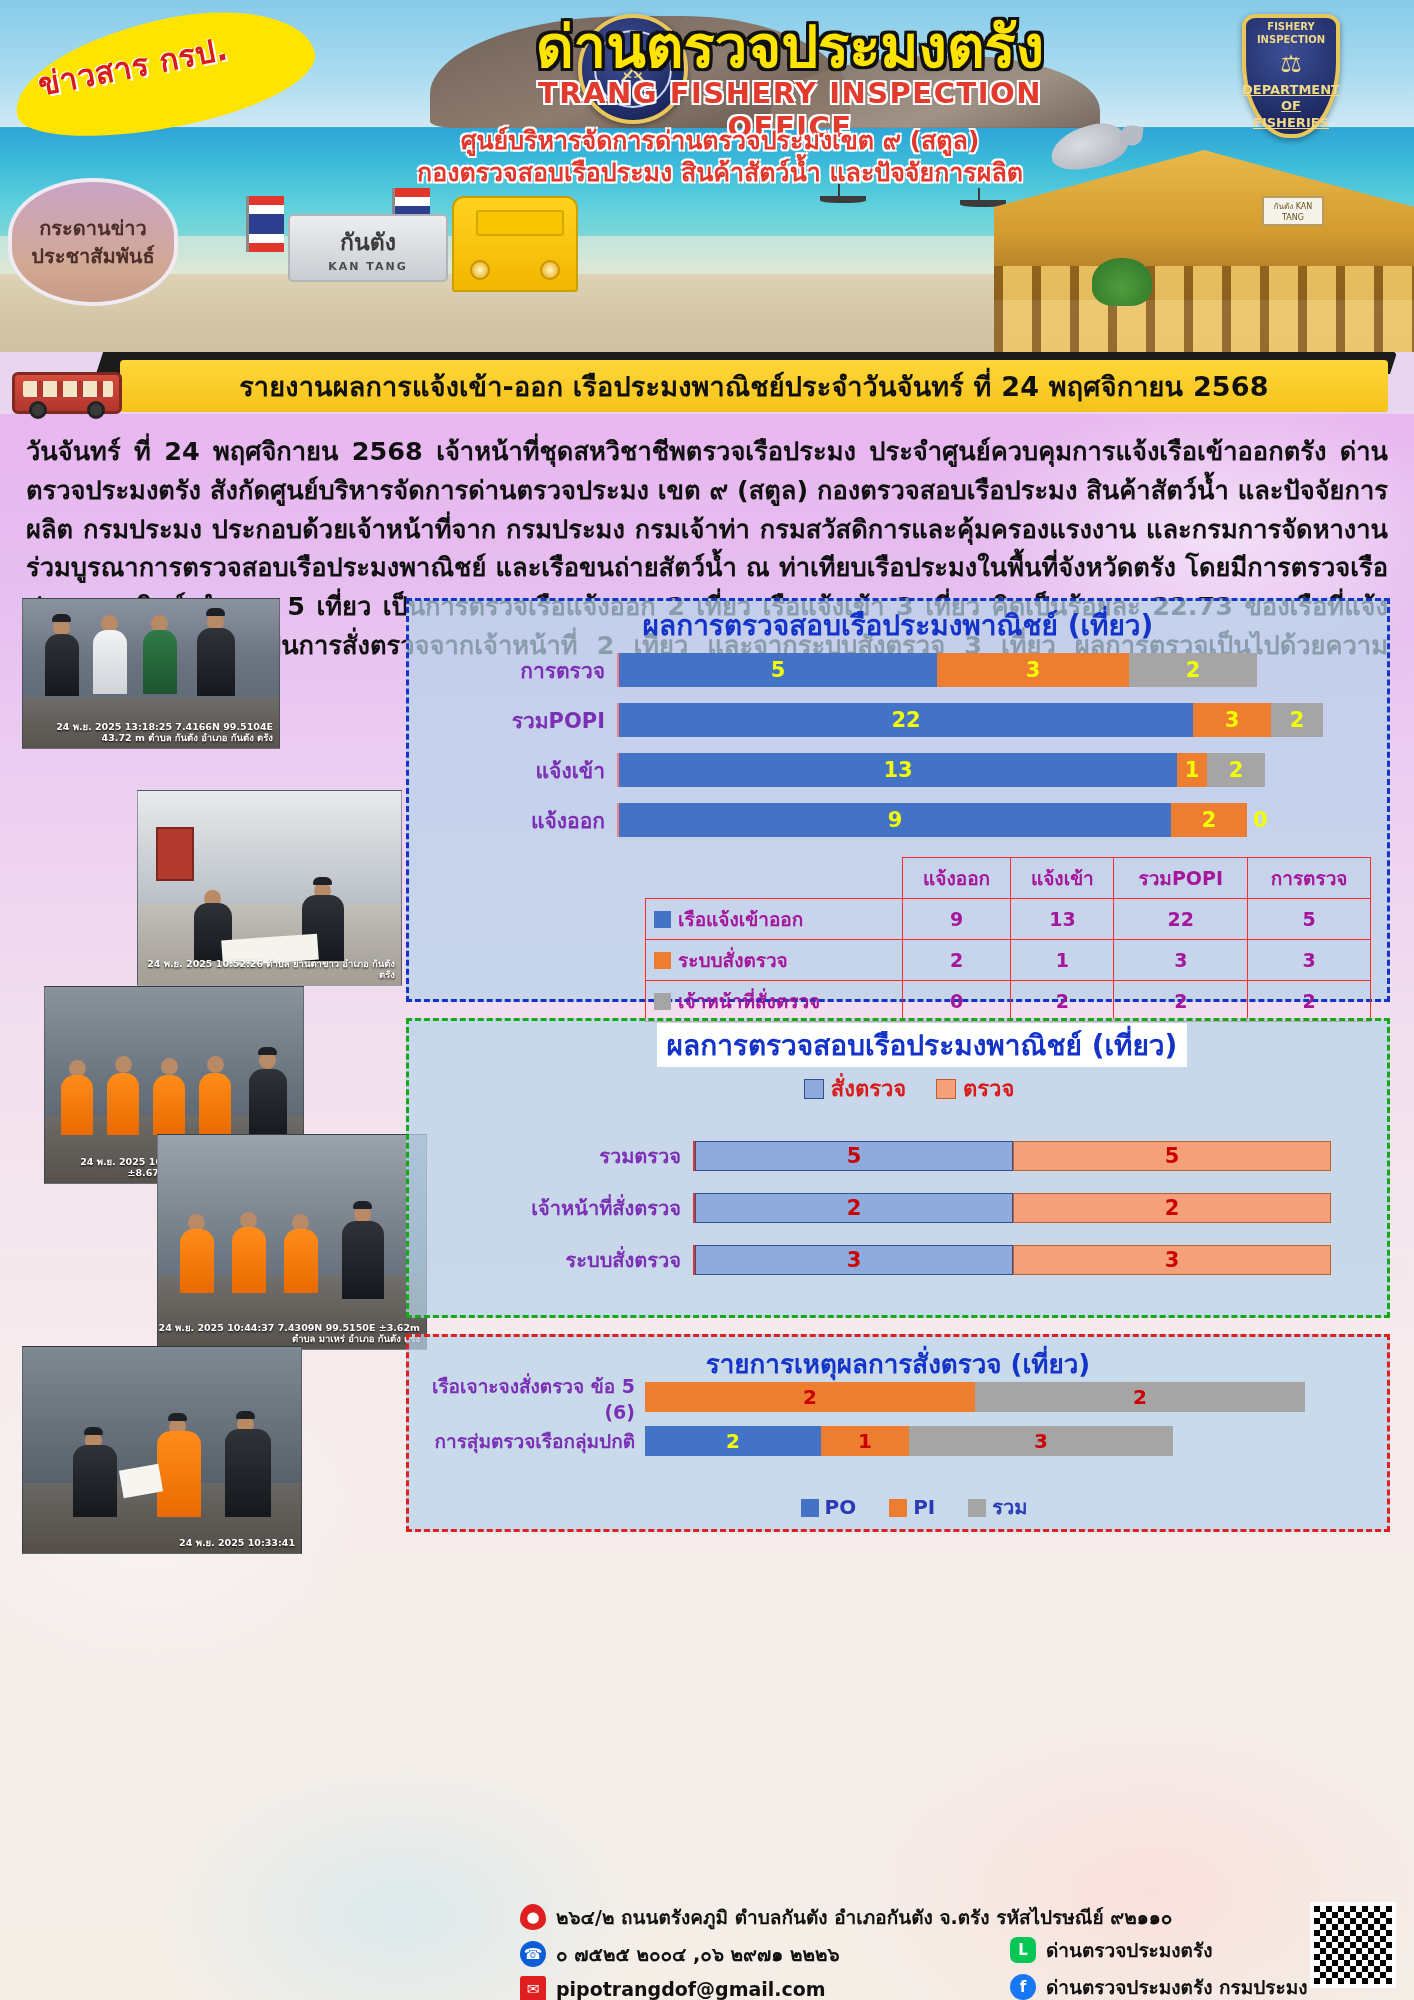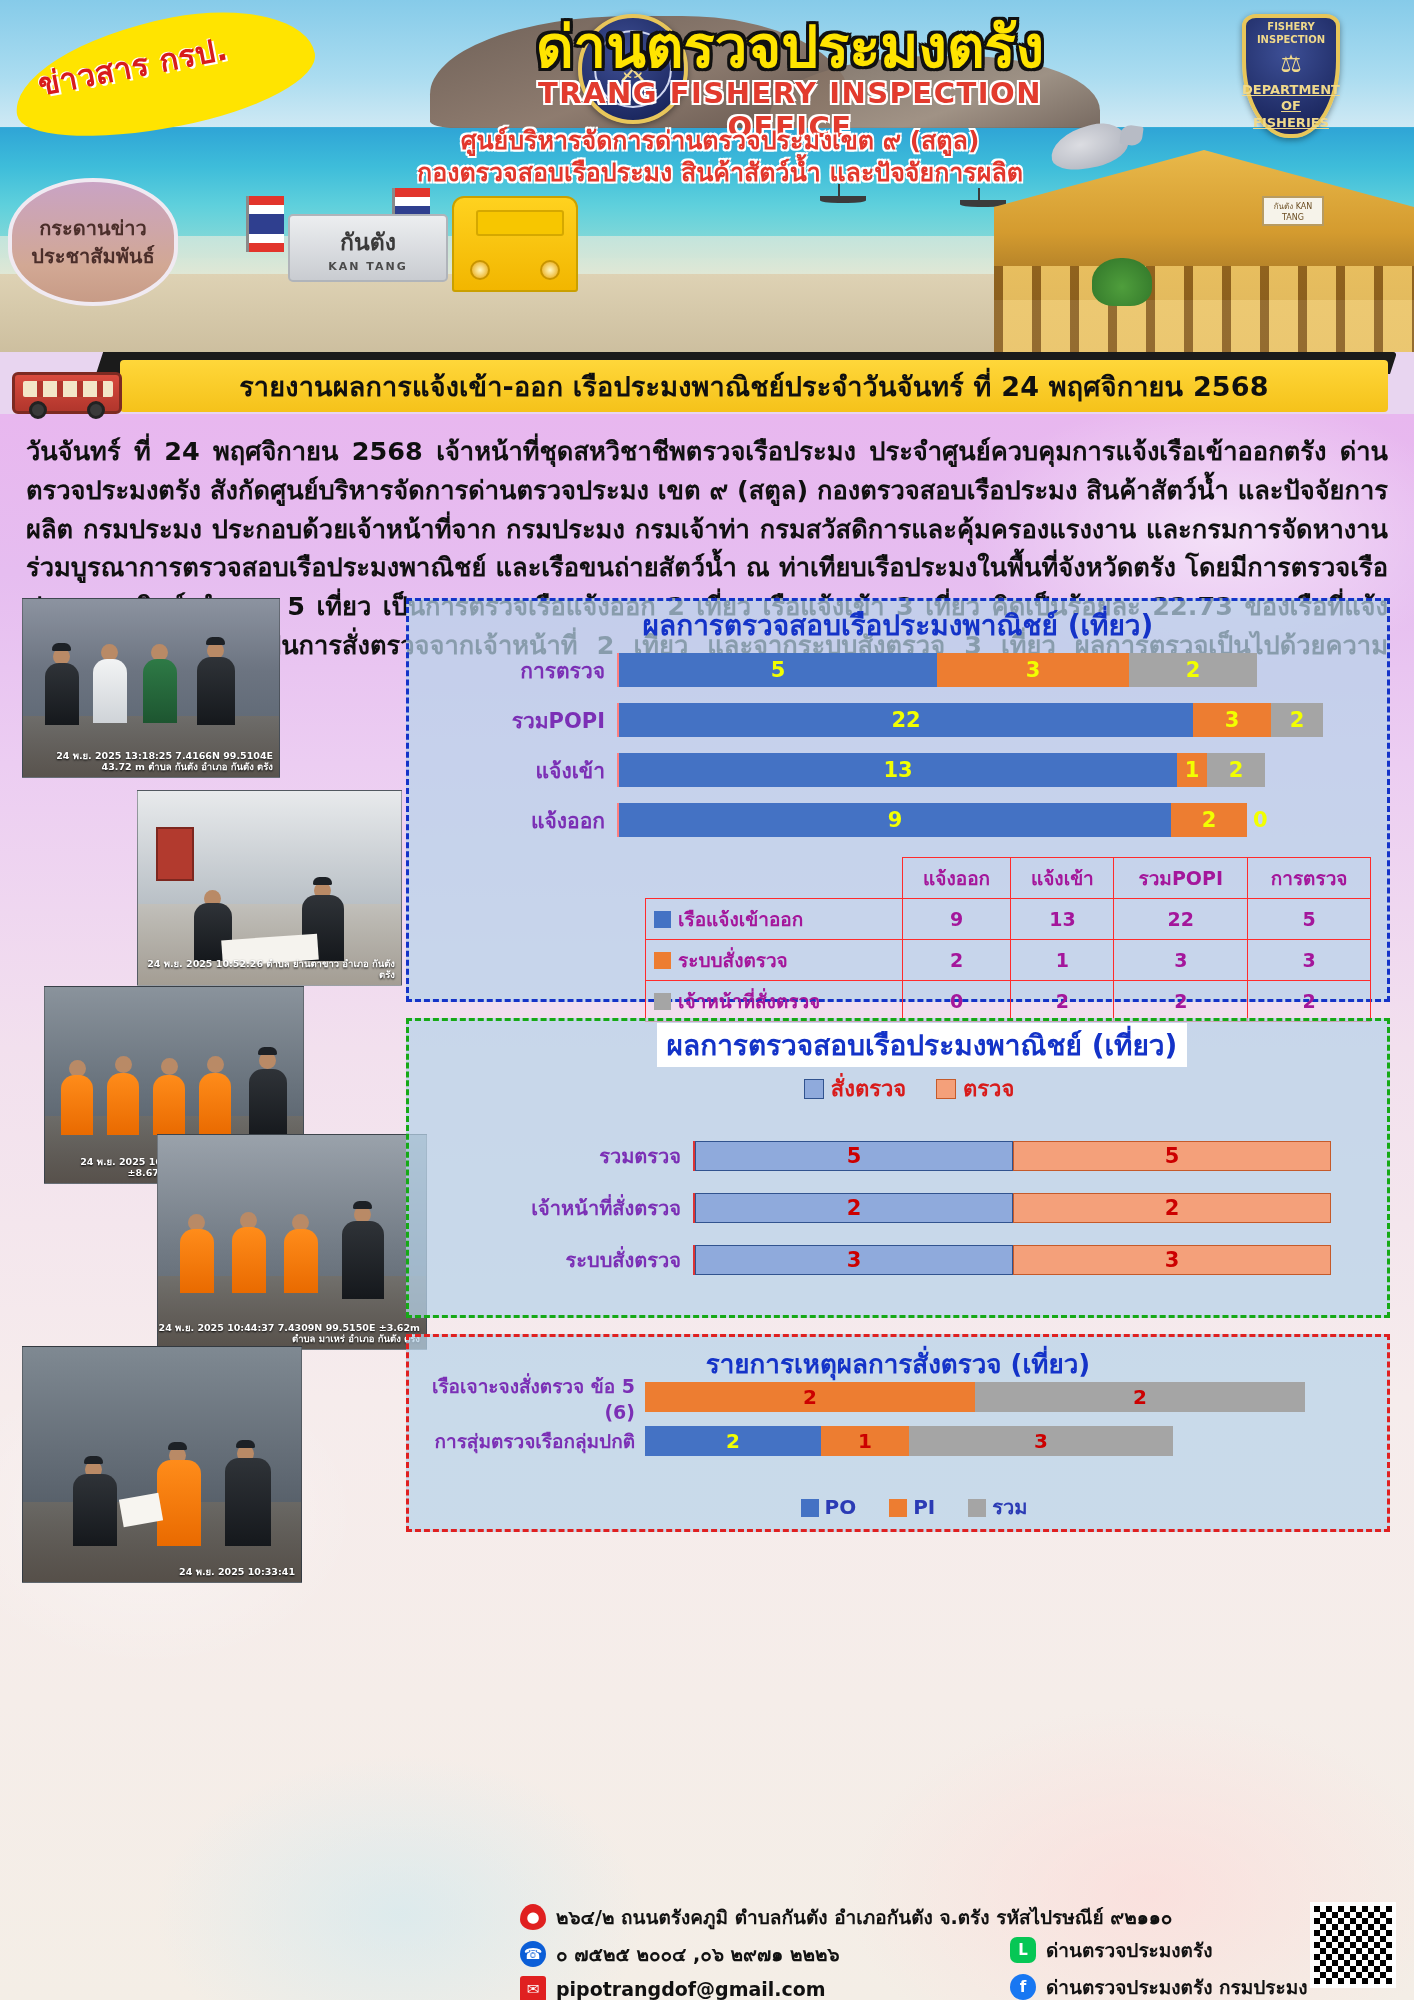--- a/index.html
+++ b/index.html
@@ -134,29 +134,29 @@
       radial-gradient(ellipse 420px 260px at 1150px 1480px, rgba(255,214,214,.55), transparent 72%),
       radial-gradient(ellipse 340px 220px at 400px 1500px, rgba(205,232,240,.6), transparent 72%),
       linear-gradient(#e8b7ef 0%, #e6bdf0 10%, #eccdf2 22%, #f2e0ee 40%, #f6ecec 62%, #f4eee6 100%); }
 
   
   .photos { position:absolute; left:22px; top:598px; width:380px; }
   .photo { position:relative; overflow:hidden; border:1px solid rgba(0,0,0,.25); }
   .photo .stamp { position:absolute; right:6px; bottom:4px; color:#fff; font-size:9.5px;
     line-height:1.15; text-align:right; text-shadow:0 1px 2px #000; font-weight:700; }
 
-  .ph1 { position:absolute; left:0;   top:0;   width:258px; height:180px;
+  .ph1 { position:absolute; left:0;   top:0;   width:258px; height:151px;
     background: linear-gradient(#8c93a0,#6c7481 40%, #55606c); }
   .ph2 { position:absolute; left:115px; top:192px; width:265px; height:196px;
     background: linear-gradient(#cfd6dc,#9aa3ab 45%, #6d7681); padding-left: 41px; }
   .ph3 { position:absolute; left:22px;  top:388px; width:260px; height:198px;
     background: linear-gradient(#8a939c,#69737d 50%, #4d5661); }
   .ph4 { position:absolute; left:135px; top:536px; width:270px; height:216px;
     background: linear-gradient(#9aa2ab,#747d87 50%, #525b65); }
-  .ph5 { position:absolute; left:0;   top:748px; width:280px; height:237px;
+  .ph5 { position:absolute; left:0;   top:748px; width:280px; height:208px;
     background: linear-gradient(#7f8992,#5f6872 55%, #444c55); }
   .fig { position:absolute; bottom:0; border-radius:14px 14px 0 0; }
   .vest { background: linear-gradient(#ff8c1a,#e96a00); }
   .uni  { background: linear-gradient(#2f3338,#15181c); }
   .head { position:absolute; width:17px; height:17px; border-radius:50%;
     background:#b98a66; }
   .cap  { position:absolute; width:19px; height:8px; border-radius:8px 8px 2px 2px; background:#1d2126; }
   .floor{ position:absolute; left:0; bottom:0; width:100%; height:34%;
     background: linear-gradient(rgba(120,110,95,.55), rgba(90,80,70,.8)); }
 

